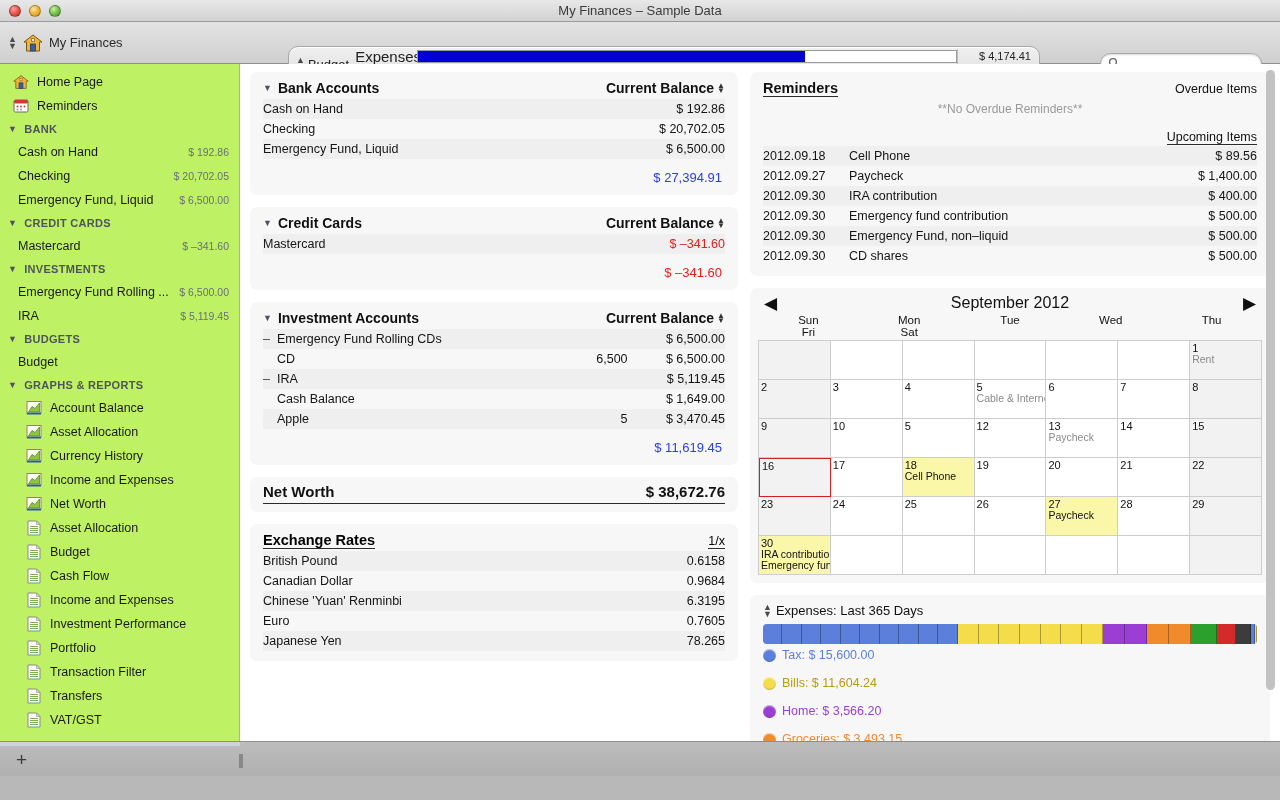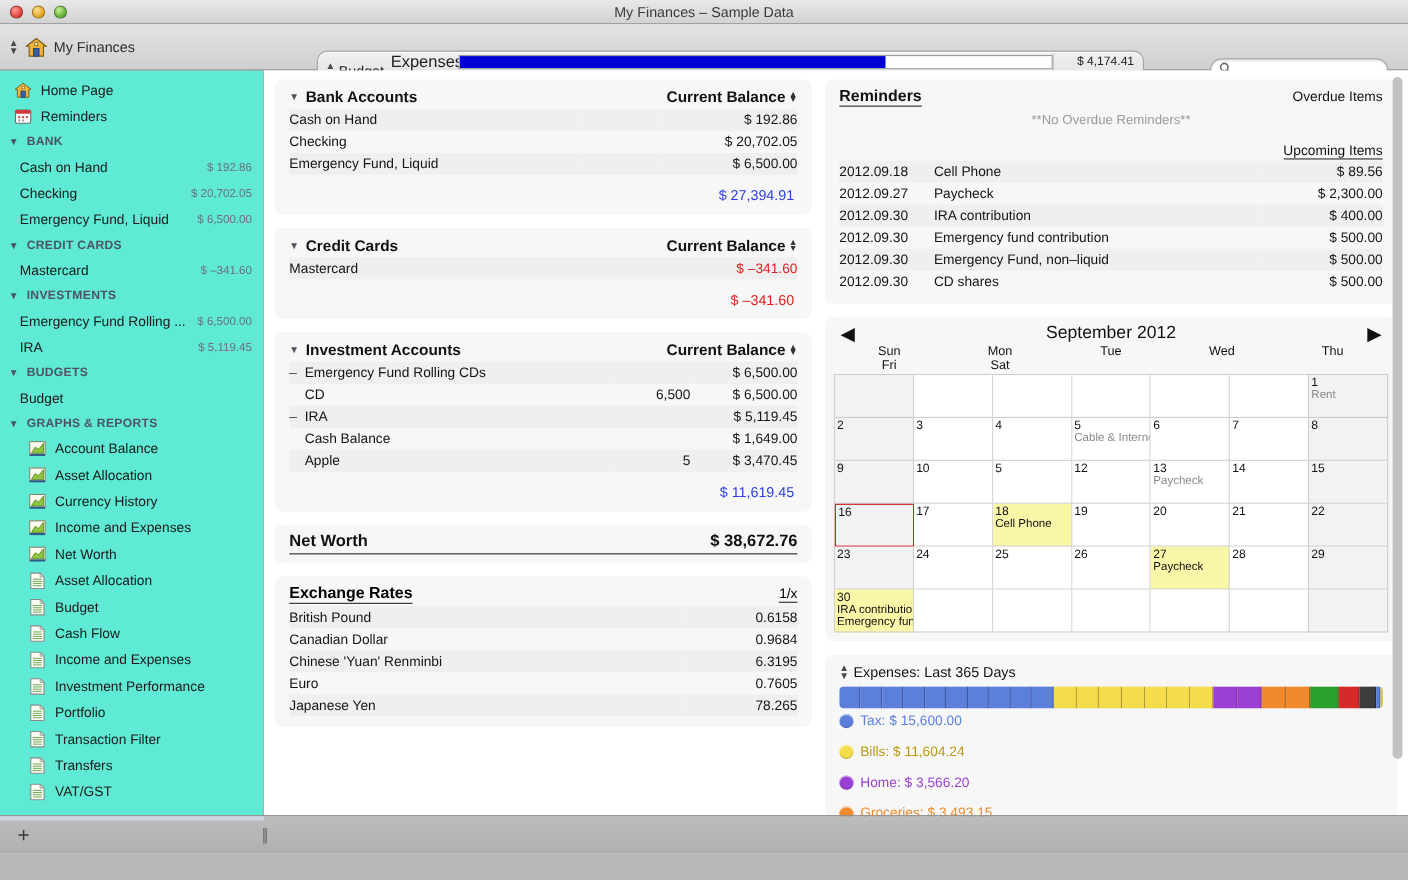--- a/index.html
+++ b/index.html
@@ -84,21 +84,21 @@
     box-shadow: inset 0 1px 2px rgba(0,0,0,.16);
   }
   .search input { border:0; outline:0; font-size:11px; width:128px; margin-left:4px; font-family:inherit; }
 
   
   .main { flex: 1; display: flex; min-height: 0; }
 
   
   .sidebar {
     width: 240px; flex: 0 0 240px;
-    background: #5eead4;
+    background: #bef264;
     border-right: 1px solid #a9aeb8;
     overflow: hidden;
     padding-top: 6px;
     font-size: 12.5px;
     color: #1a1a1a;
   }
   .sb-top-item { display:flex; align-items:center; gap:8px; height:24px; padding-left:13px; }
   .sb-group { display:flex; align-items:center; gap:7px; height:22px; padding-left:8px;
               font-size: 11px; font-weight: bold; color:#4e5361; letter-spacing:.3px; }
   .tri { font-size: 9px; color:#4e5361; }
@@ -719,21 +719,21 @@
           <table class="rows">
             <tbody id="rem-body">
                 <tr class="alt">
                   <td class="date">2012.09.18</td>
                   <td class="name">Cell Phone</td>
                   <td class="val">$ 89.56</td>
                 </tr>
                 <tr>
                   <td class="date">2012.09.27</td>
                   <td class="name">Paycheck</td>
-                  <td class="val">$ 2,300.00</td>
+                  <td class="val">$ 1,400.00</td>
                 </tr>
                 <tr class="alt">
                   <td class="date">2012.09.30</td>
                   <td class="name">IRA contribution</td>
                   <td class="val">$ 400.00</td>
                 </tr>
                 <tr>
                   <td class="date">2012.09.30</td>
                   <td class="name">Emergency fund contribution</td>
                   <td class="val">$ 500.00</td>

